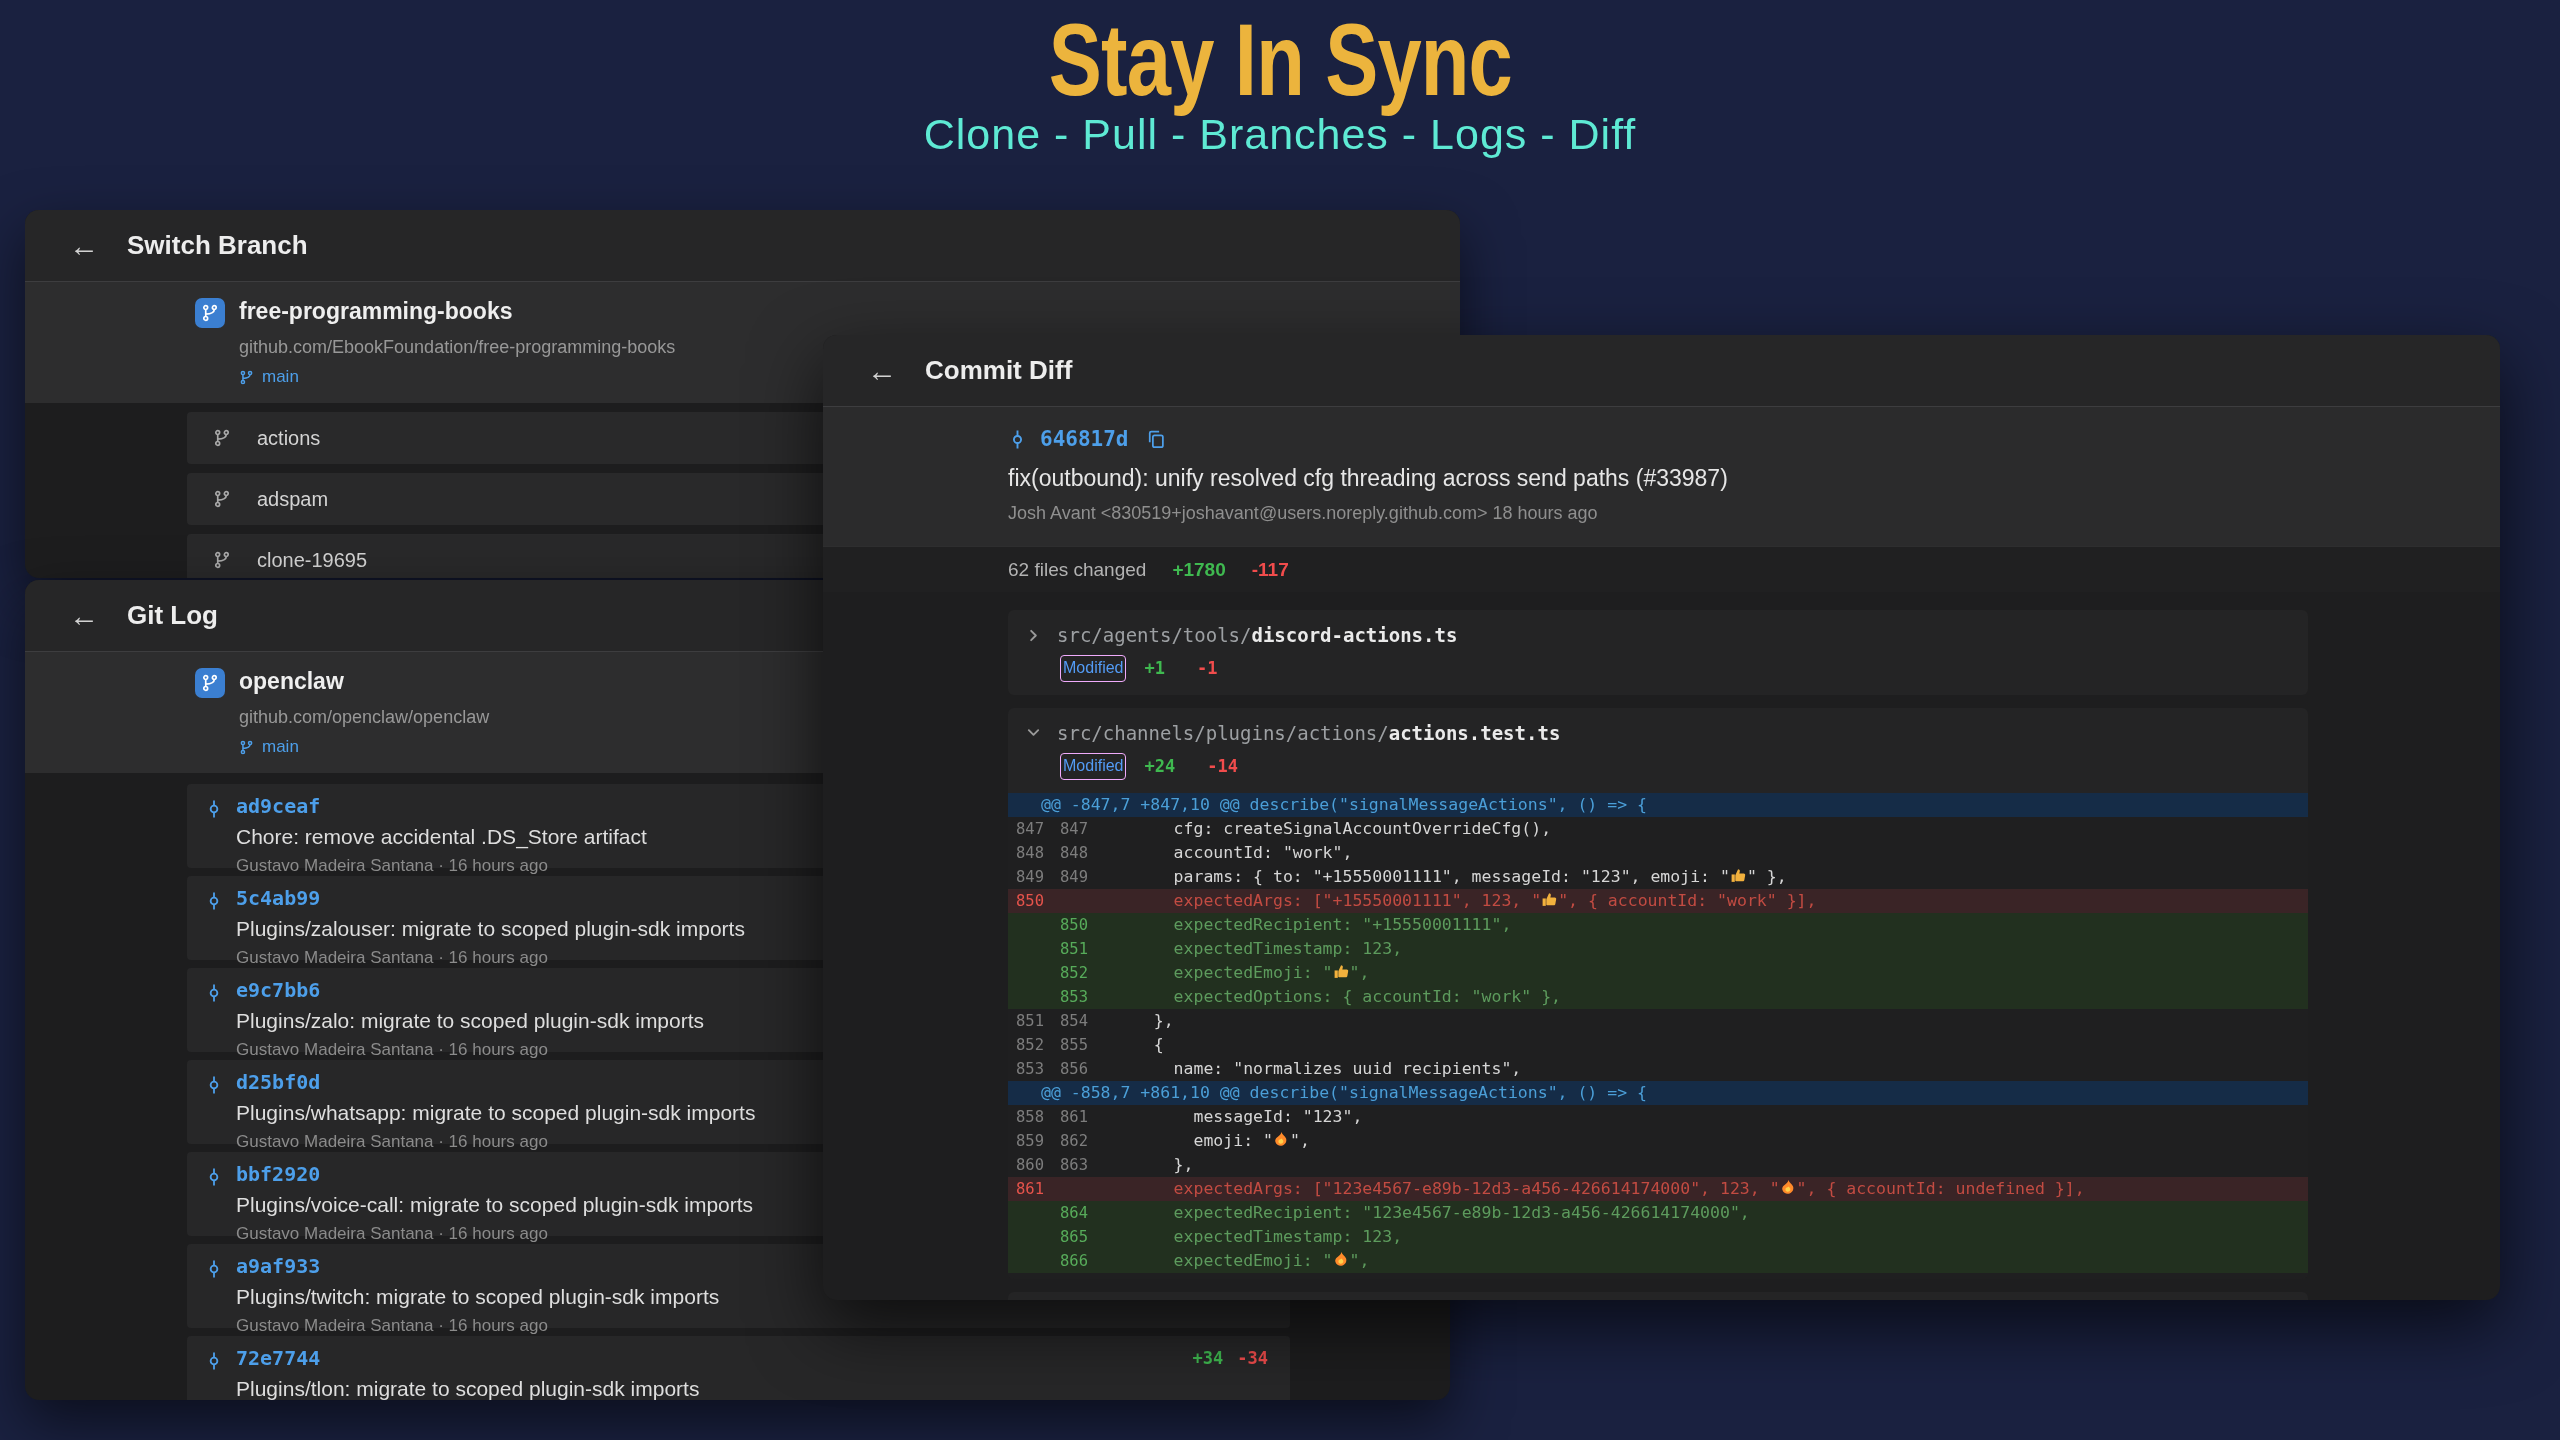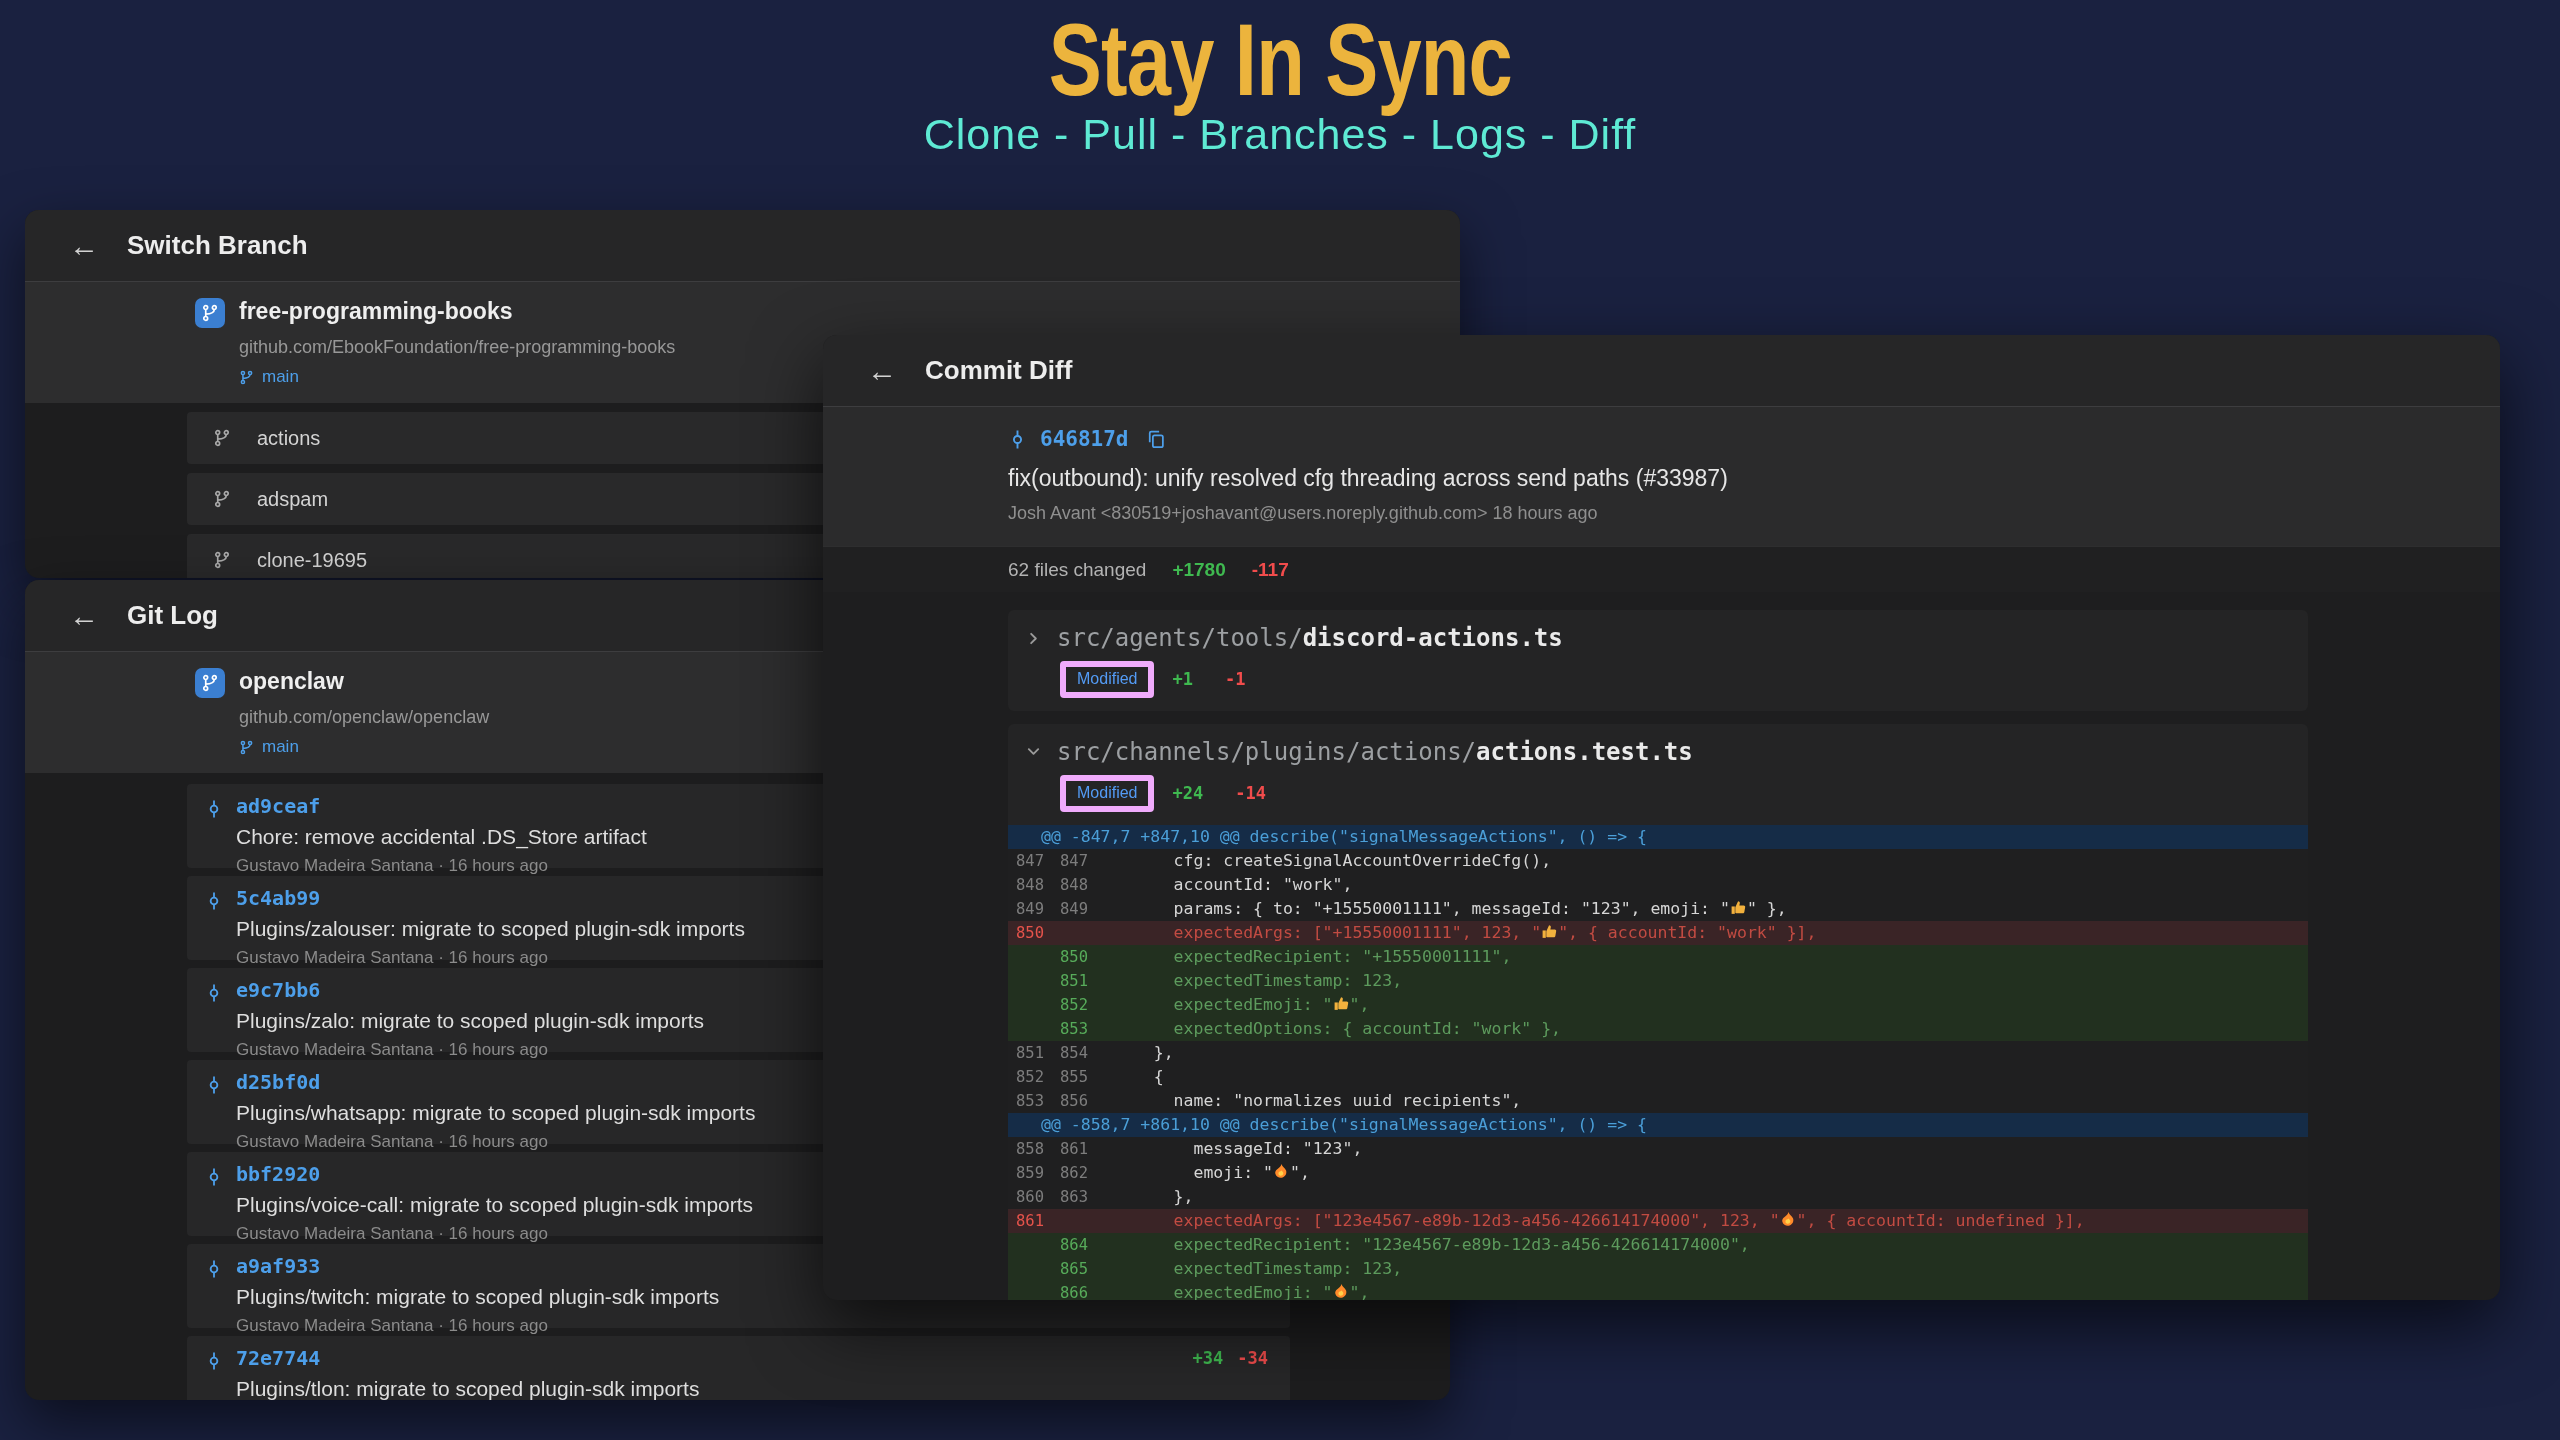--- a/index.html
+++ b/index.html
@@ -83,26 +83,26 @@
   .ci-author { margin-top:11px; font-size:18px; color:#8f8f8f; }
   .diff-stats { background:#202021; height:46px; display:flex; align-items:center; gap:26px;
                 padding:0 185px; font-size:19px; color:#b3b3b3; border-top:1px solid #2e2e2f; }
   .diff-stats .add, .diff-stats .del { font-weight:700; margin-left:0; }
 
   .file-list { padding:18px 192px 0 185px; }
   .file-row { background:#242425; border-radius:6px; margin-bottom:13px; overflow:hidden; }
   .file-head { display:flex; align-items:center; gap:16px; padding:14px 18px 0 18px; cursor:pointer; }
   .chev { color:#9a9a9a; display:flex; transition:transform .15s; }
   .chev.open { transform:rotate(90deg); }
-  .file-path { font-size:24px; color:#9da0a3; white-space:pre; }
+  .file-path { font-size:19px; color:#9da0a3; white-space:pre; }
   .file-path .fname { color:#eaeaea; font-weight:700; }
   .file-badges { display:flex; align-items:center; gap:18px; padding:9px 18px 13px 52px; }
   .badge {
-    font-size:16px; color:#539bf5; border:6px solid #f0abfc; border-radius:4px;
-    padding:2px 11px; line-height:1.3;
+    font-size:16px; color:#539bf5; border:1px solid #f0abfc; border-radius:4px;
+    padding:2px 2px; line-height:1.3;
   }
   .fstat { font-size:17px; font-weight:700; }
 
   .file-diff { background:#1f1f20; padding-bottom:6px; }
   .dline { display:flex; height:24px; line-height:24px; font-size:16.5px; white-space:pre; }
   .dline .lno { flex:0 0 44px; padding-left:8px; color:#7d7d7d; font-size:15.5px; }
   .dline .lcode { color:#d6d6d6; padding-left:18px; }
   .dline.hunk { background:#152c47; }
   .dline.hunk .lcode { color:#4b9fd8; padding-left:33px; }
   .dline.removed { background:#3a2426; }

